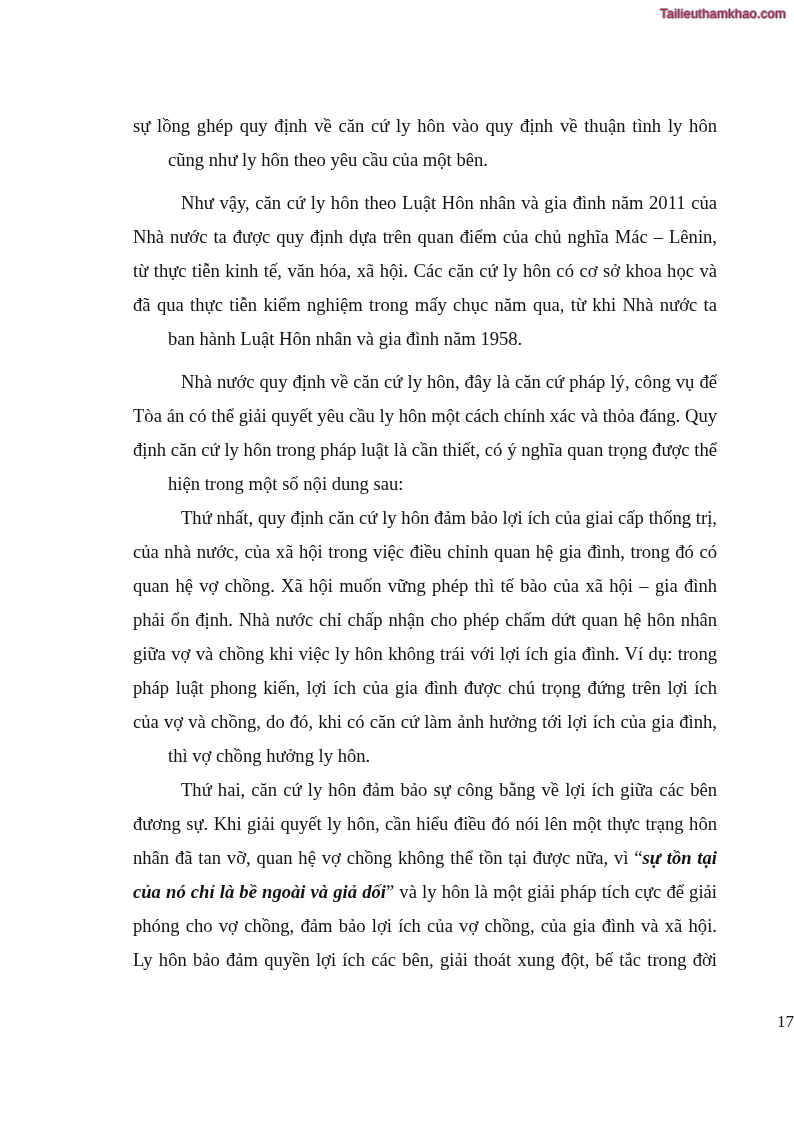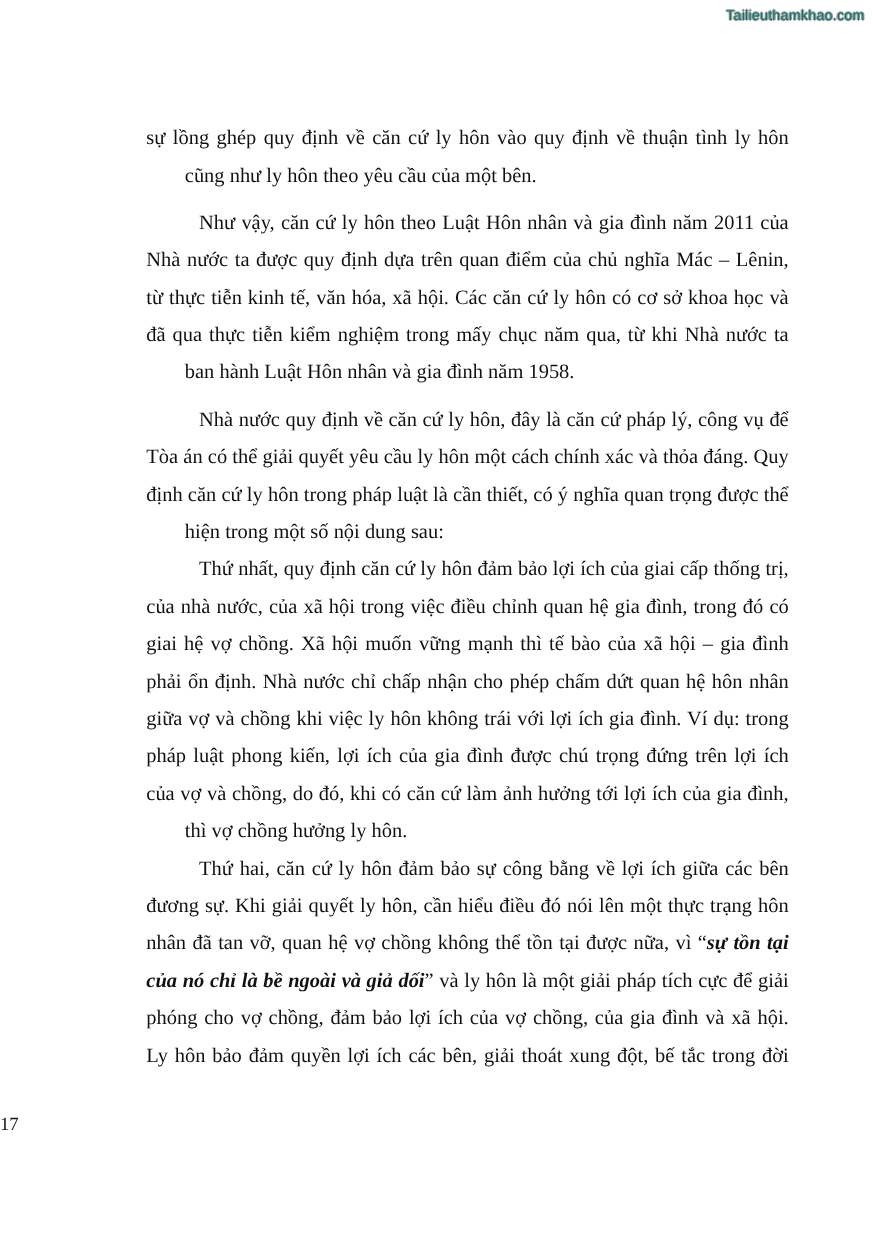--- a/index.html
+++ b/index.html
@@ -1,35 +1,35 @@
 <!DOCTYPE html>
 <html><head>
 <meta charset="utf-8">
 <style>
   html, body { margin: 0; padding: 0; background: #ffffff; }
   body { width: 794px; height: 1123px; position: relative; overflow: hidden; }
   .watermark {
     position: absolute; top: 6px; right: 8px;
     font-family: "Liberation Sans", sans-serif; font-size: 13px;
-    color: #0f766e; letter-spacing: 0.2px;
+    color: #be185d; letter-spacing: 0.2px;
     text-shadow: -1px 0 #9a9a9a, 1px 0 #9a9a9a, 0 -1px #9a9a9a, 0 1px #9a9a9a;
   }
   .page {
     position: absolute; left: 133px; top: 0; width: 584px;
     font-family: "Liberation Serif", serif; font-size: 18.6px; color: #111;
   }
   .line {
     position: absolute; left: 0; width: 584px; height: 24px;
     white-space: nowrap; line-height: 24px;
     text-align: justify; text-align-last: justify;
   }
   .line.last { text-align-last: left; margin-left: 35px; }
   .line.indent { left: 48px; width: 536px; }
   .pagenum {
-    position: absolute; top: 1012px; left: 0; width: 794px; text-align: left;
+    position: absolute; top: 1012px; left: 0; width: 794px; text-align: right;
     font-family: "Liberation Serif", serif; font-size: 17px; color: #111;
   }
   i { font-style: italic; font-weight: bold; }
 </style>
 </head>
 <body>
 
 <div class="watermark">Tailieuthamkhao.com</div>
 
 <div class="page">
@@ -42,21 +42,21 @@
   <div class="line" style="top:293px">đã qua thực tiễn kiểm nghiệm trong mấy chục năm qua, từ khi Nhà nước ta</div>
   <div class="line last" style="top:327px">ban hành Luật Hôn nhân và gia đình năm 1958.</div>
 
   <div class="line indent" style="top:370px">Nhà nước quy định về căn cứ ly hôn, đây là căn cứ pháp lý, công vụ để</div>
   <div class="line" style="top:404px">Tòa án có thể giải quyết yêu cầu ly hôn một cách chính xác và thỏa đáng. Quy</div>
   <div class="line" style="top:438px">định căn cứ ly hôn trong pháp luật là cần thiết, có ý nghĩa quan trọng được thể</div>
   <div class="line last" style="top:472px">hiện trong một số nội dung sau:</div>
 
   <div class="line indent" style="top:506px">Thứ nhất, quy định căn cứ ly hôn đảm bảo lợi ích của giai cấp thống trị,</div>
   <div class="line" style="top:540px">của nhà nước, của xã hội trong việc điều chỉnh quan hệ gia đình, trong đó có</div>
-  <div class="line" style="top:574px">giai hệ vợ chồng. Xã hội muốn vững mạnh thì tế bào của xã hội – gia đình</div>
+  <div class="line" style="top:574px">quan hệ vợ chồng. Xã hội muốn vững phép thì tế bào của xã hội – gia đình</div>
   <div class="line" style="top:608px">phải ổn định. Nhà nước chỉ chấp nhận cho phép chấm dứt quan hệ hôn nhân</div>
   <div class="line" style="top:642px">giữa vợ và chồng khi việc ly hôn không trái với lợi ích gia đình. Ví dụ: trong</div>
   <div class="line" style="top:676px">pháp luật phong kiến, lợi ích của gia đình được chú trọng đứng trên lợi ích</div>
   <div class="line" style="top:710px">của vợ và chồng, do đó, khi có căn cứ làm ảnh hưởng tới lợi ích của gia đình,</div>
   <div class="line last" style="top:744px">thì vợ chồng hưởng ly hôn.</div>
 
   <div class="line indent" style="top:778px">Thứ hai, căn cứ ly hôn đảm bảo sự công bằng về lợi ích giữa các bên</div>
   <div class="line" style="top:812px">đương sự. Khi giải quyết ly hôn, cần hiểu điều đó nói lên một thực trạng hôn</div>
   <div class="line" style="top:846px"><span>nhân đã tan vỡ, quan hệ vợ chồng không thể tồn tại được nữa, vì “</span><i>sự tồn tại</i></div>
   <div class="line" style="top:880px"><i>của nó chỉ là bề ngoài và giả dối</i><span>” và ly hôn là một giải pháp tích cực để giải</span></div>

